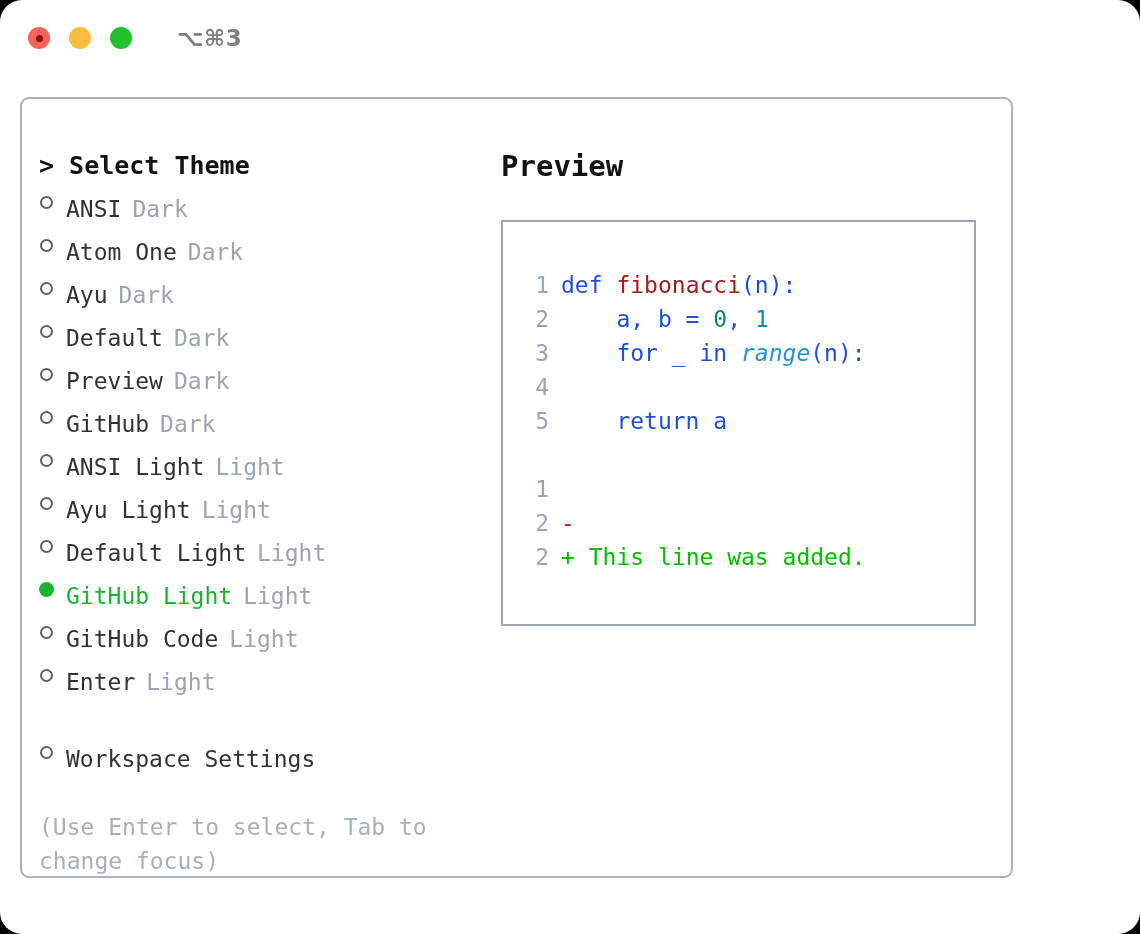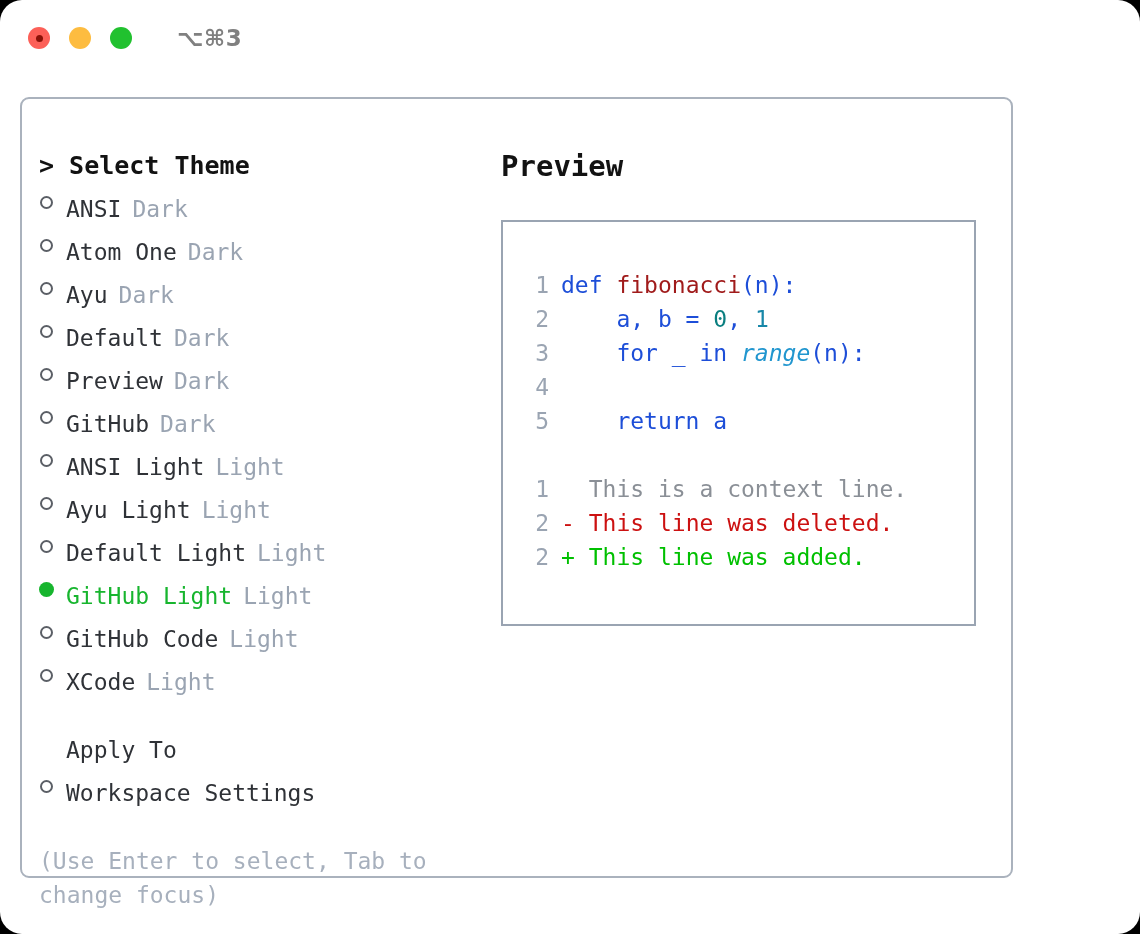--- a/index.html
+++ b/index.html
@@ -248,44 +248,43 @@
             <div class="opt-row"><span class="marker empty"><span class="circle"></span></span><span class="opt-label">Atom One</span><span class="opt-badge">Dark</span></div>
             <div class="opt-row"><span class="marker empty"><span class="circle"></span></span><span class="opt-label">Ayu</span><span class="opt-badge">Dark</span></div>
             <div class="opt-row"><span class="marker empty"><span class="circle"></span></span><span class="opt-label">Default</span><span class="opt-badge">Dark</span></div>
             <div class="opt-row"><span class="marker empty"><span class="circle"></span></span><span class="opt-label">Preview</span><span class="opt-badge">Dark</span></div>
             <div class="opt-row"><span class="marker empty"><span class="circle"></span></span><span class="opt-label">GitHub</span><span class="opt-badge">Dark</span></div>
             <div class="opt-row"><span class="marker empty"><span class="circle"></span></span><span class="opt-label">ANSI Light</span><span class="opt-badge">Light</span></div>
             <div class="opt-row"><span class="marker empty"><span class="circle"></span></span><span class="opt-label">Ayu Light</span><span class="opt-badge">Light</span></div>
             <div class="opt-row"><span class="marker empty"><span class="circle"></span></span><span class="opt-label">Default Light</span><span class="opt-badge">Light</span></div>
             <div class="opt-row selected"><span class="marker filled"><span class="circle"></span></span><span class="opt-label">GitHub Light</span><span class="opt-badge">Light</span></div>
             <div class="opt-row"><span class="marker empty"><span class="circle"></span></span><span class="opt-label">GitHub Code</span><span class="opt-badge">Light</span></div>
-            <div class="opt-row"><span class="marker empty"><span class="circle"></span></span><span class="opt-label">XCode</span><span class="opt-badge">Light</span></div>
+            <div class="opt-row"><span class="marker empty"><span class="circle"></span></span><span class="opt-label">Enter</span><span class="opt-badge">Light</span></div>
           </div>
 
         <div class="spacer-row"></div>
-        <div class="apply-header">Apply To</div>
         <div id="apply-list">
             <div class="opt-row"><span class="marker empty"><span class="circle"></span></span><span class="opt-label">Workspace Settings</span></div>
           </div>
 
         <div class="hint">(Use Enter to select, Tab to change focus)</div>
       </div>
 
       <div class="right-col">
         <div class="preview-title">Preview</div>
         <div class="preview-box">
           <div class="code" id="code-block">
               <div class="code-line"><span class="lineno">1</span><span class="code-text">def </span><span class="code-text tok-func">fibonacci</span><span class="code-text">(n):</span></div>
               <div class="code-line"><span class="lineno">2</span><span class="code-text">    a, b = </span><span class="code-text tok-num0">0</span><span class="code-text">, </span><span class="code-text tok-num1">1</span></div>
               <div class="code-line"><span class="lineno">3</span><span class="code-text">    for _ in </span><span class="code-text tok-builtin">range</span><span class="code-text">(n):</span></div>
               <div class="code-line"><span class="lineno">4</span></div>
               <div class="code-line"><span class="lineno">5</span><span class="code-text">    return a</span></div>
               <div class="gap-line"></div>
-              <div class="code-line diff-context"><span class="lineno">1</span><span class="code-text">  </span><span class="code-text">This is a context line.</span></div>
-              <div class="code-line diff-del"><span class="lineno">2</span><span class="code-text">- </span><span class="code-text">This line was deleted.</span></div>
+              <div class="code-line diff-context"><span class="lineno">1</span><span class="code-text">  </span></div>
+              <div class="code-line diff-del"><span class="lineno">2</span><span class="code-text">- </span></div>
               <div class="code-line diff-add"><span class="lineno">2</span><span class="code-text">+ </span><span class="code-text">This line was added.</span></div>
             </div>
         </div>
       </div>
 
     </div>
   </div>
 </div>
 
 </body></html>

